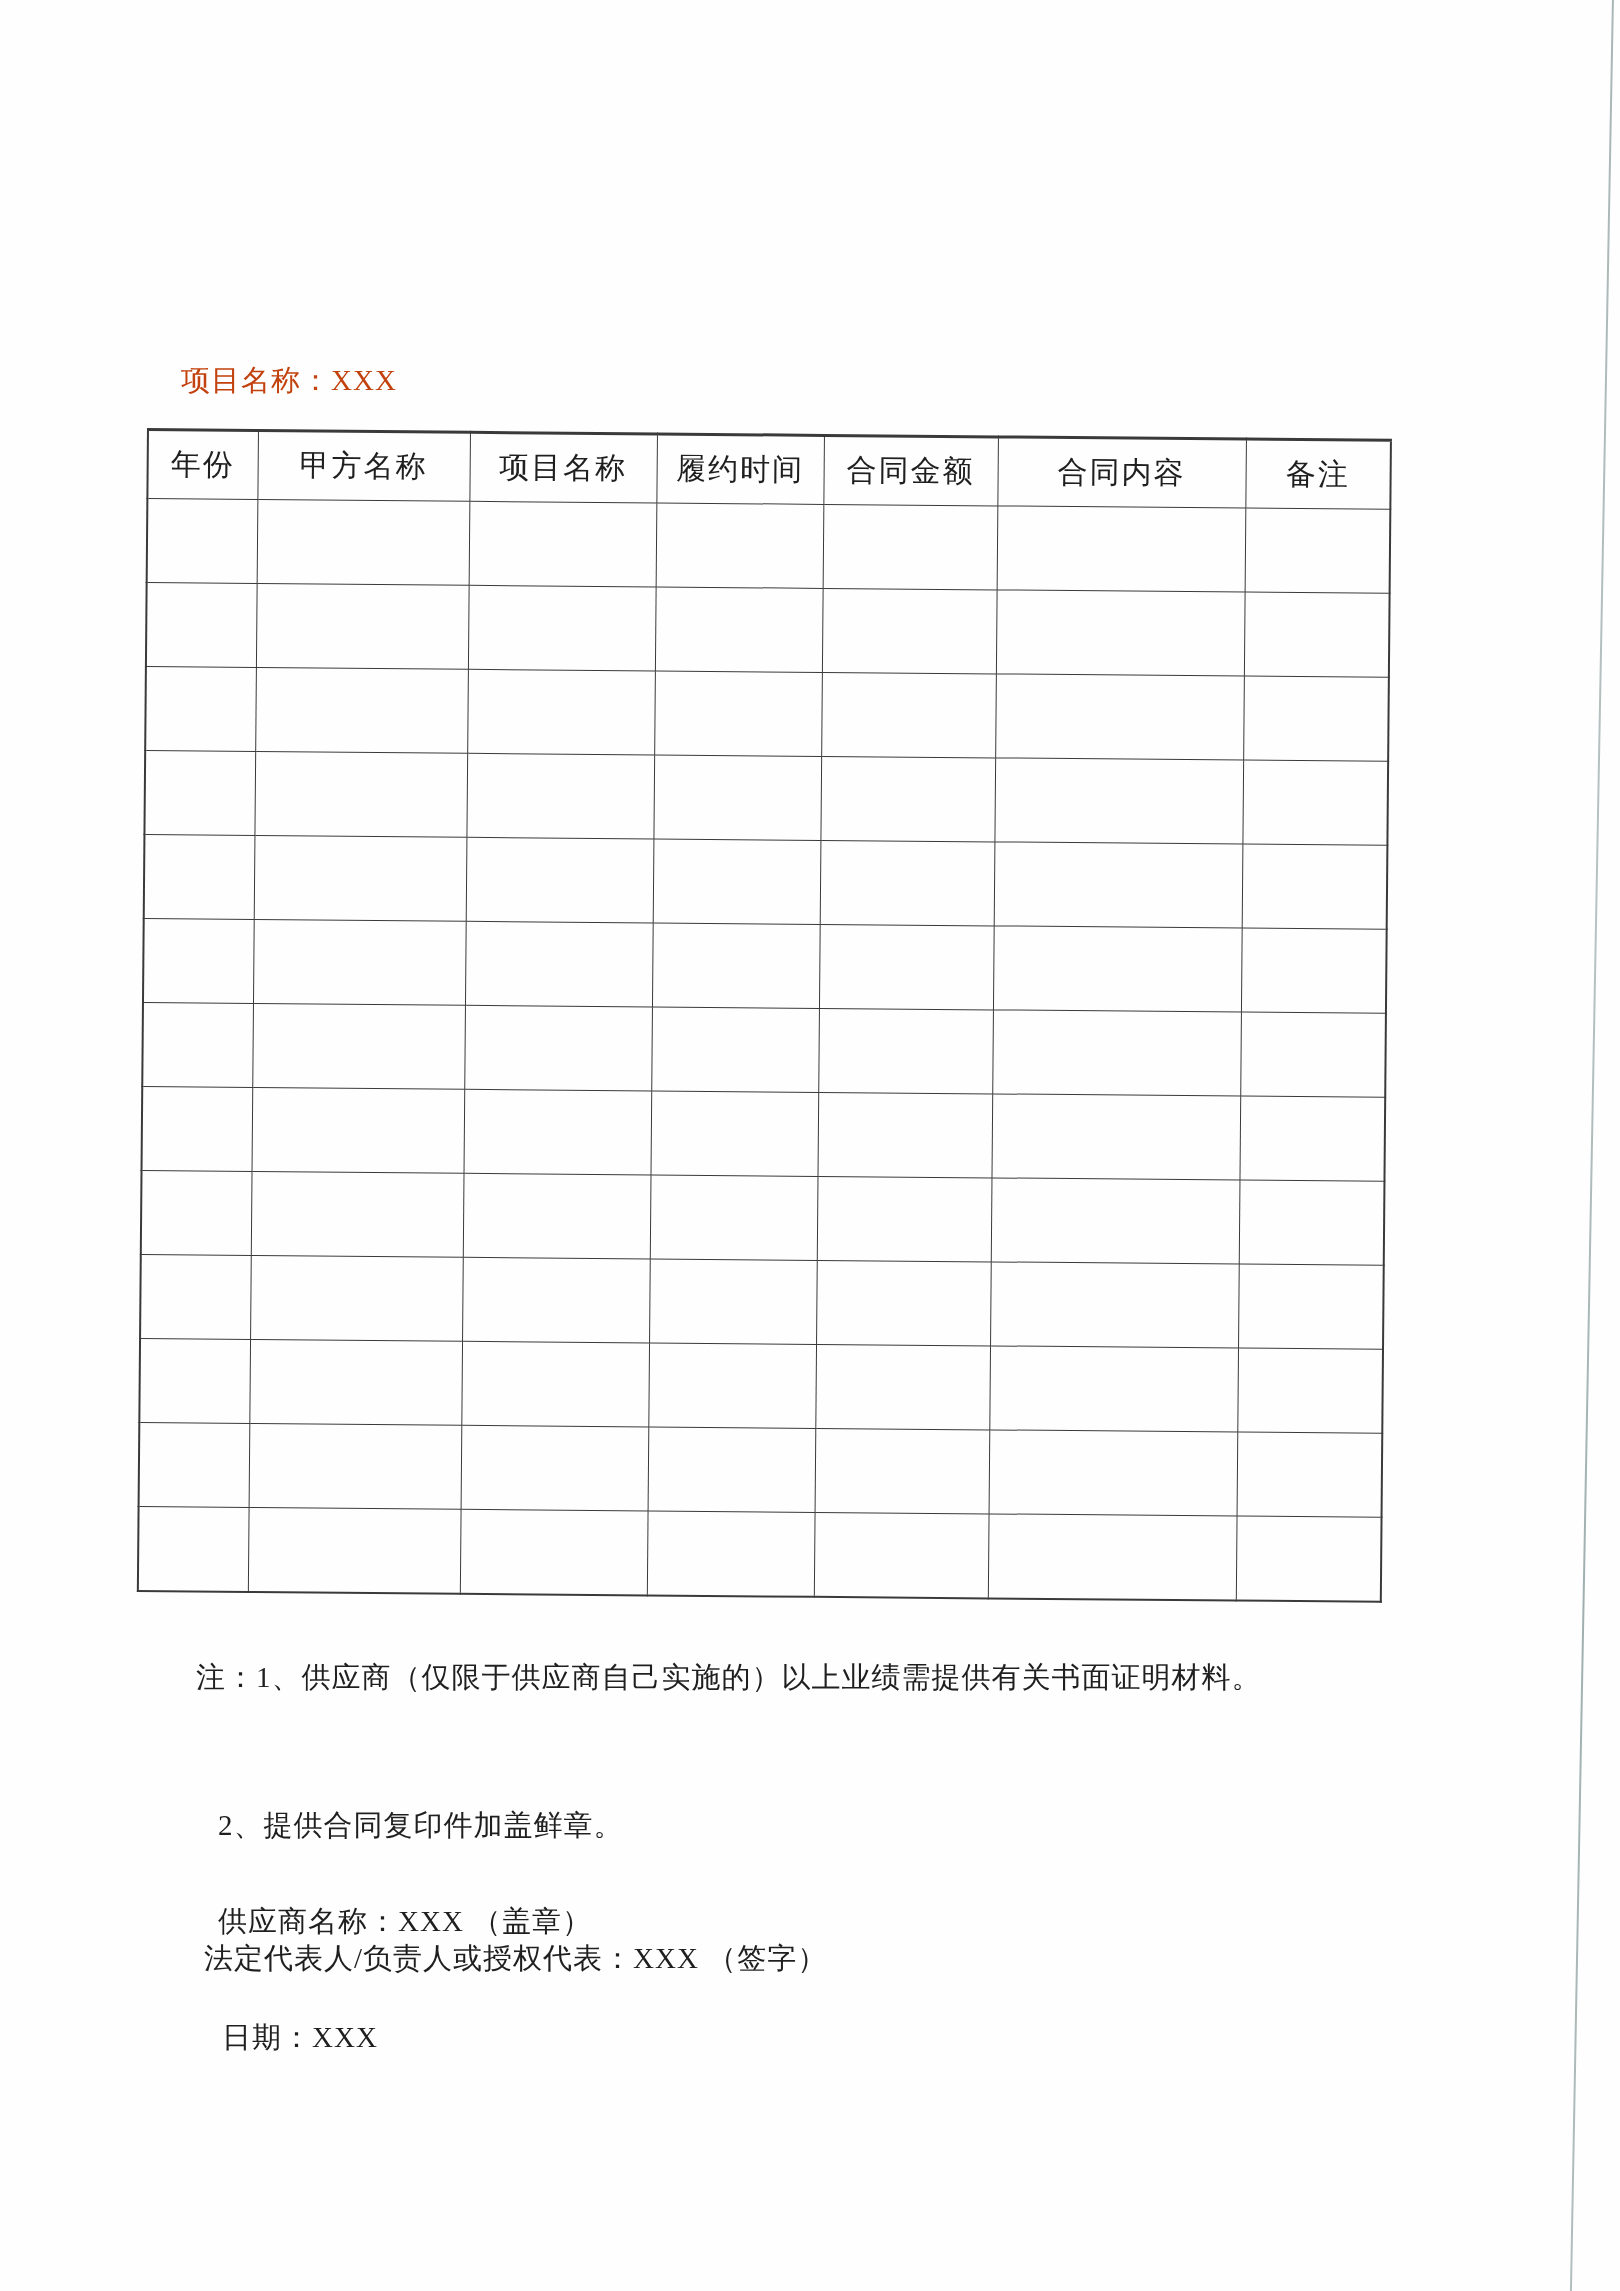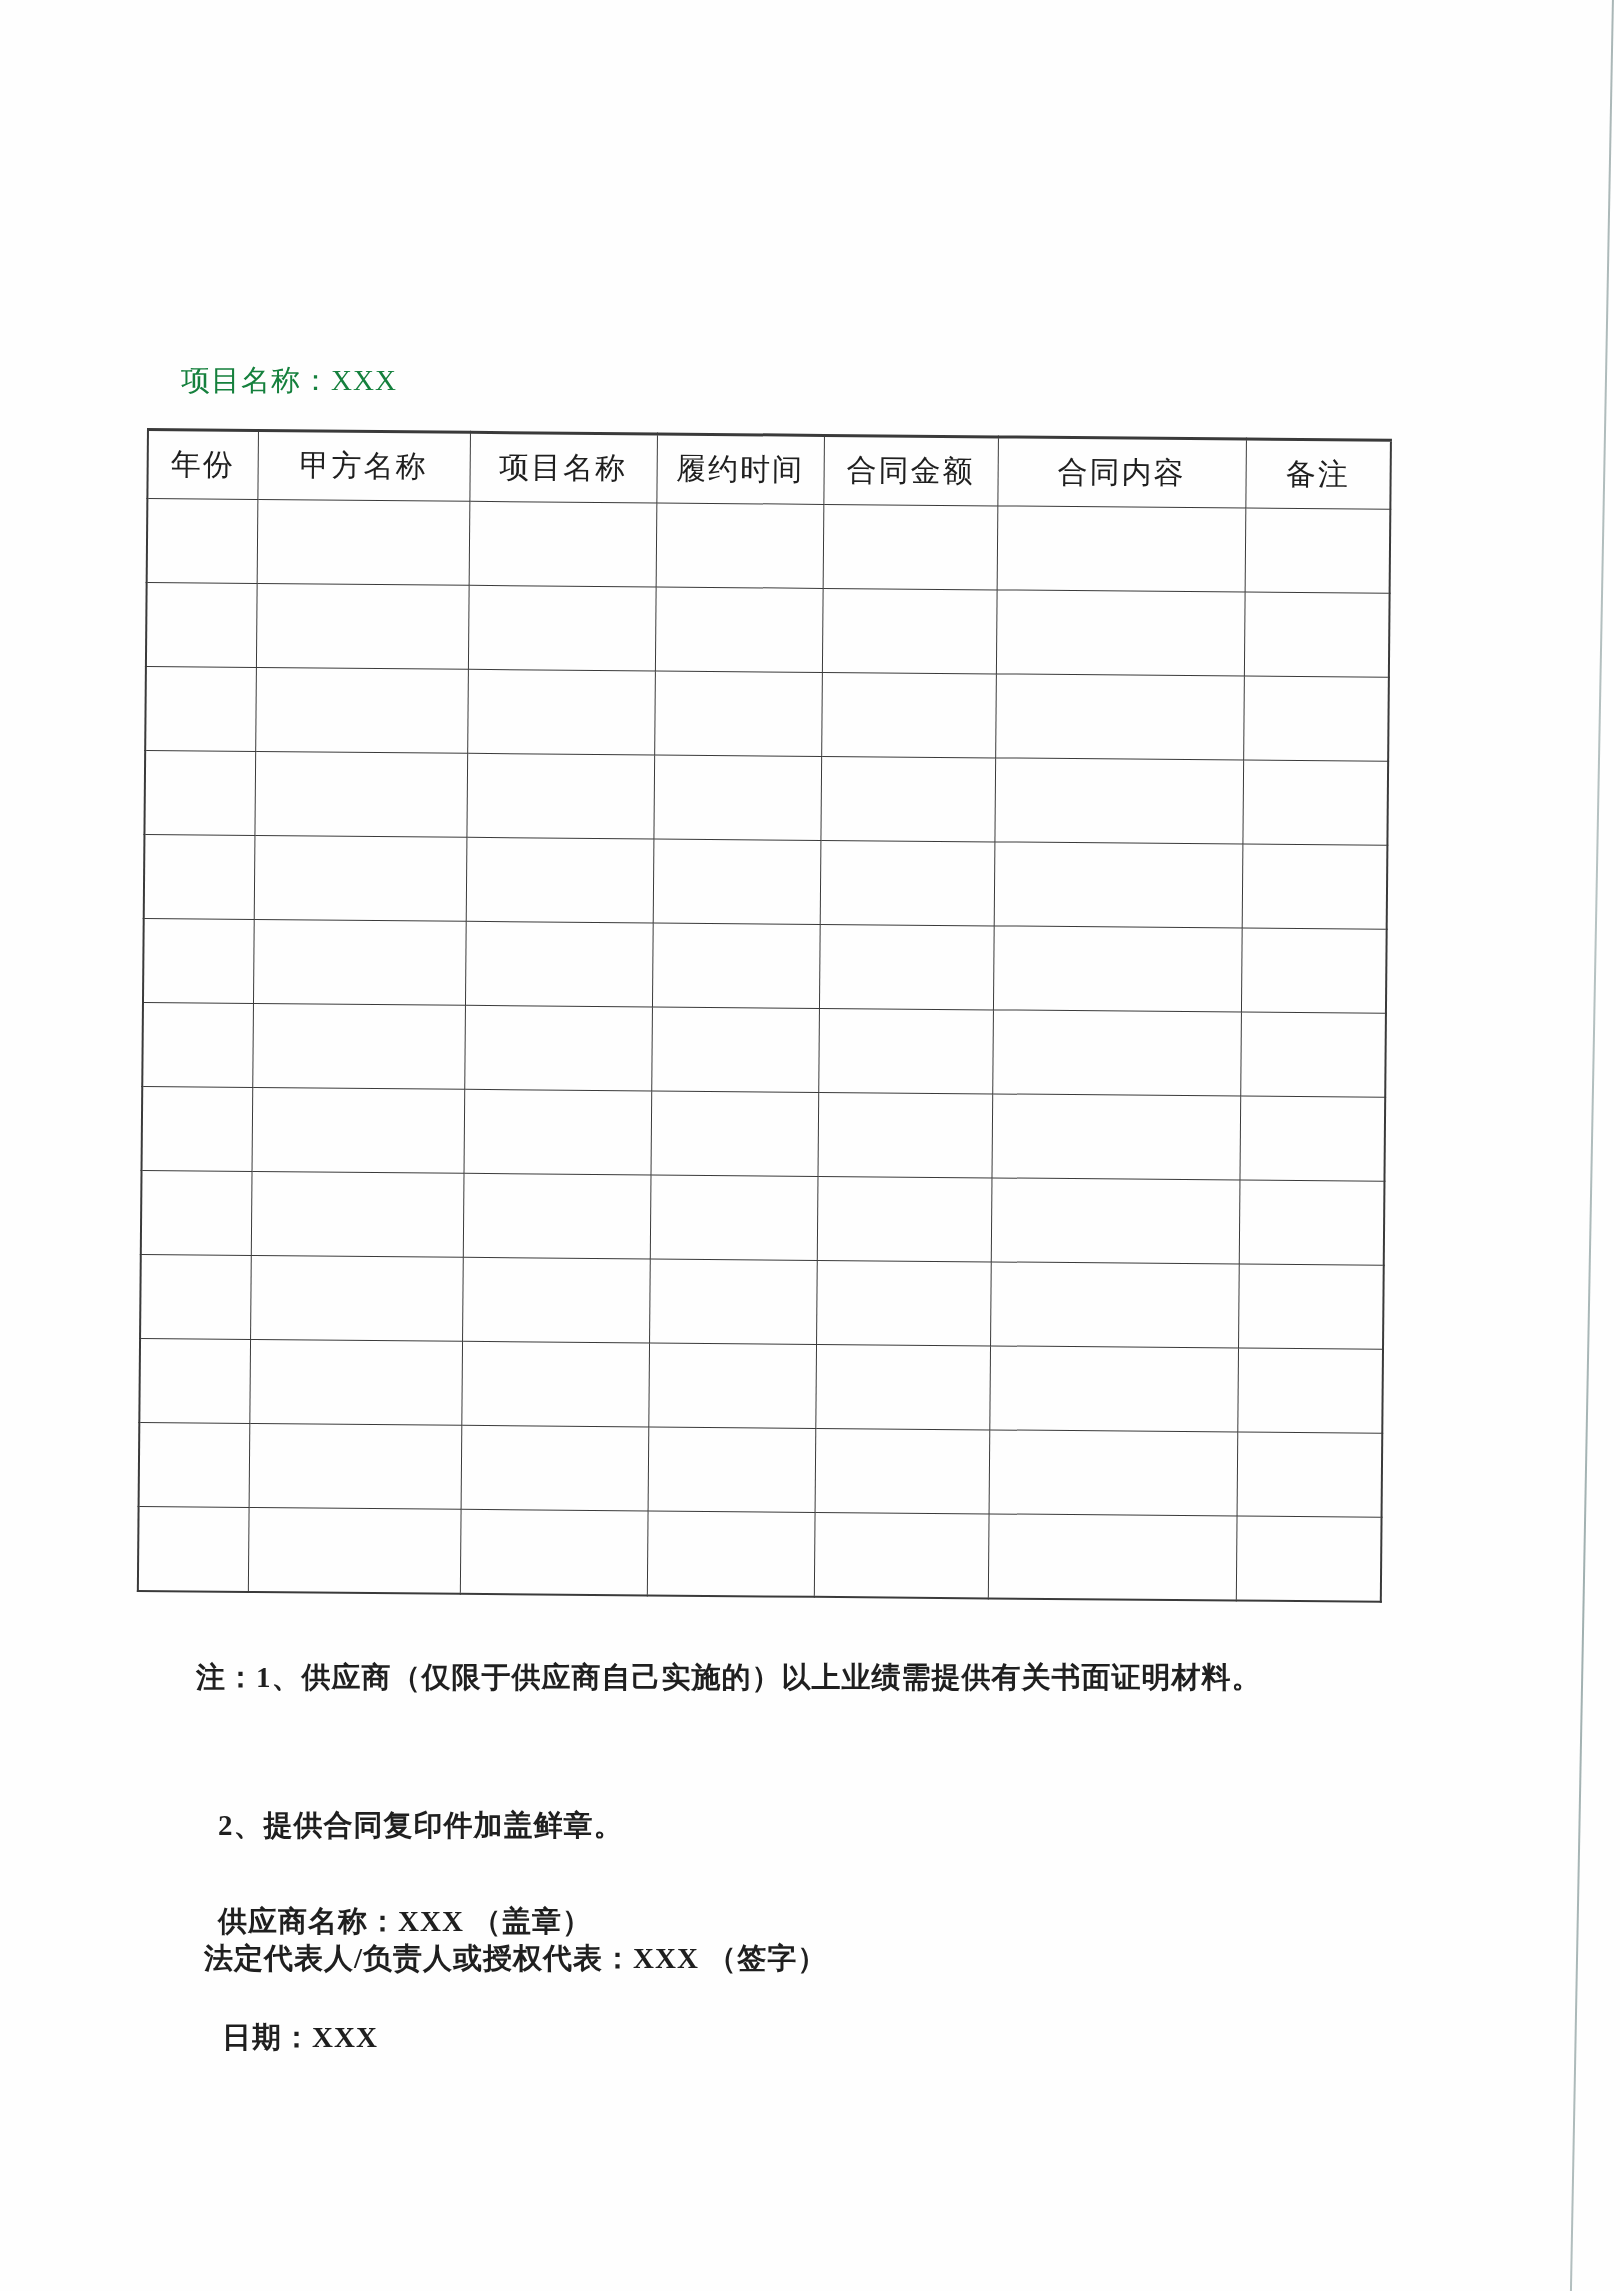--- a/index.html
+++ b/index.html
@@ -38,21 +38,21 @@
     font-weight: bold;
     letter-spacing: 2.9px;
     color: #1e1e1e;
   }
   .project-line {
     position: absolute;
     top: 361px;
     left: 181px;
     font-size: 29px;
     letter-spacing: 1px;
-    color: #15803d;
+    color: #c2410c;
   }
   table.perf-table {
     position: absolute;
     top: 428px;
     left: 147px;
     width: 1243px;
     border-collapse: collapse;
     table-layout: fixed;
     transform: rotate(0.5deg);
     transform-origin: top left;
@@ -79,21 +79,20 @@
     height: 83px;
     padding: 0;
   }
   .note {
     position: absolute;
     margin: 0;
     font-size: 29px;
     letter-spacing: 1px;
     color: #1f1f1f;
     white-space: nowrap;
-    font-weight: bold;
   }
   .note-1        { top: 1658px; left: 196px; }
   .note-2        { top: 1806px; left: 218px; }
   .supplier-line { top: 1902px; left: 218px; }
   .rep-line      { top: 1939px; left: 204px; }
   .date-line     { top: 2018px; left: 222px; text-align: center; }
 </style>
 </head>
 <body>
 

